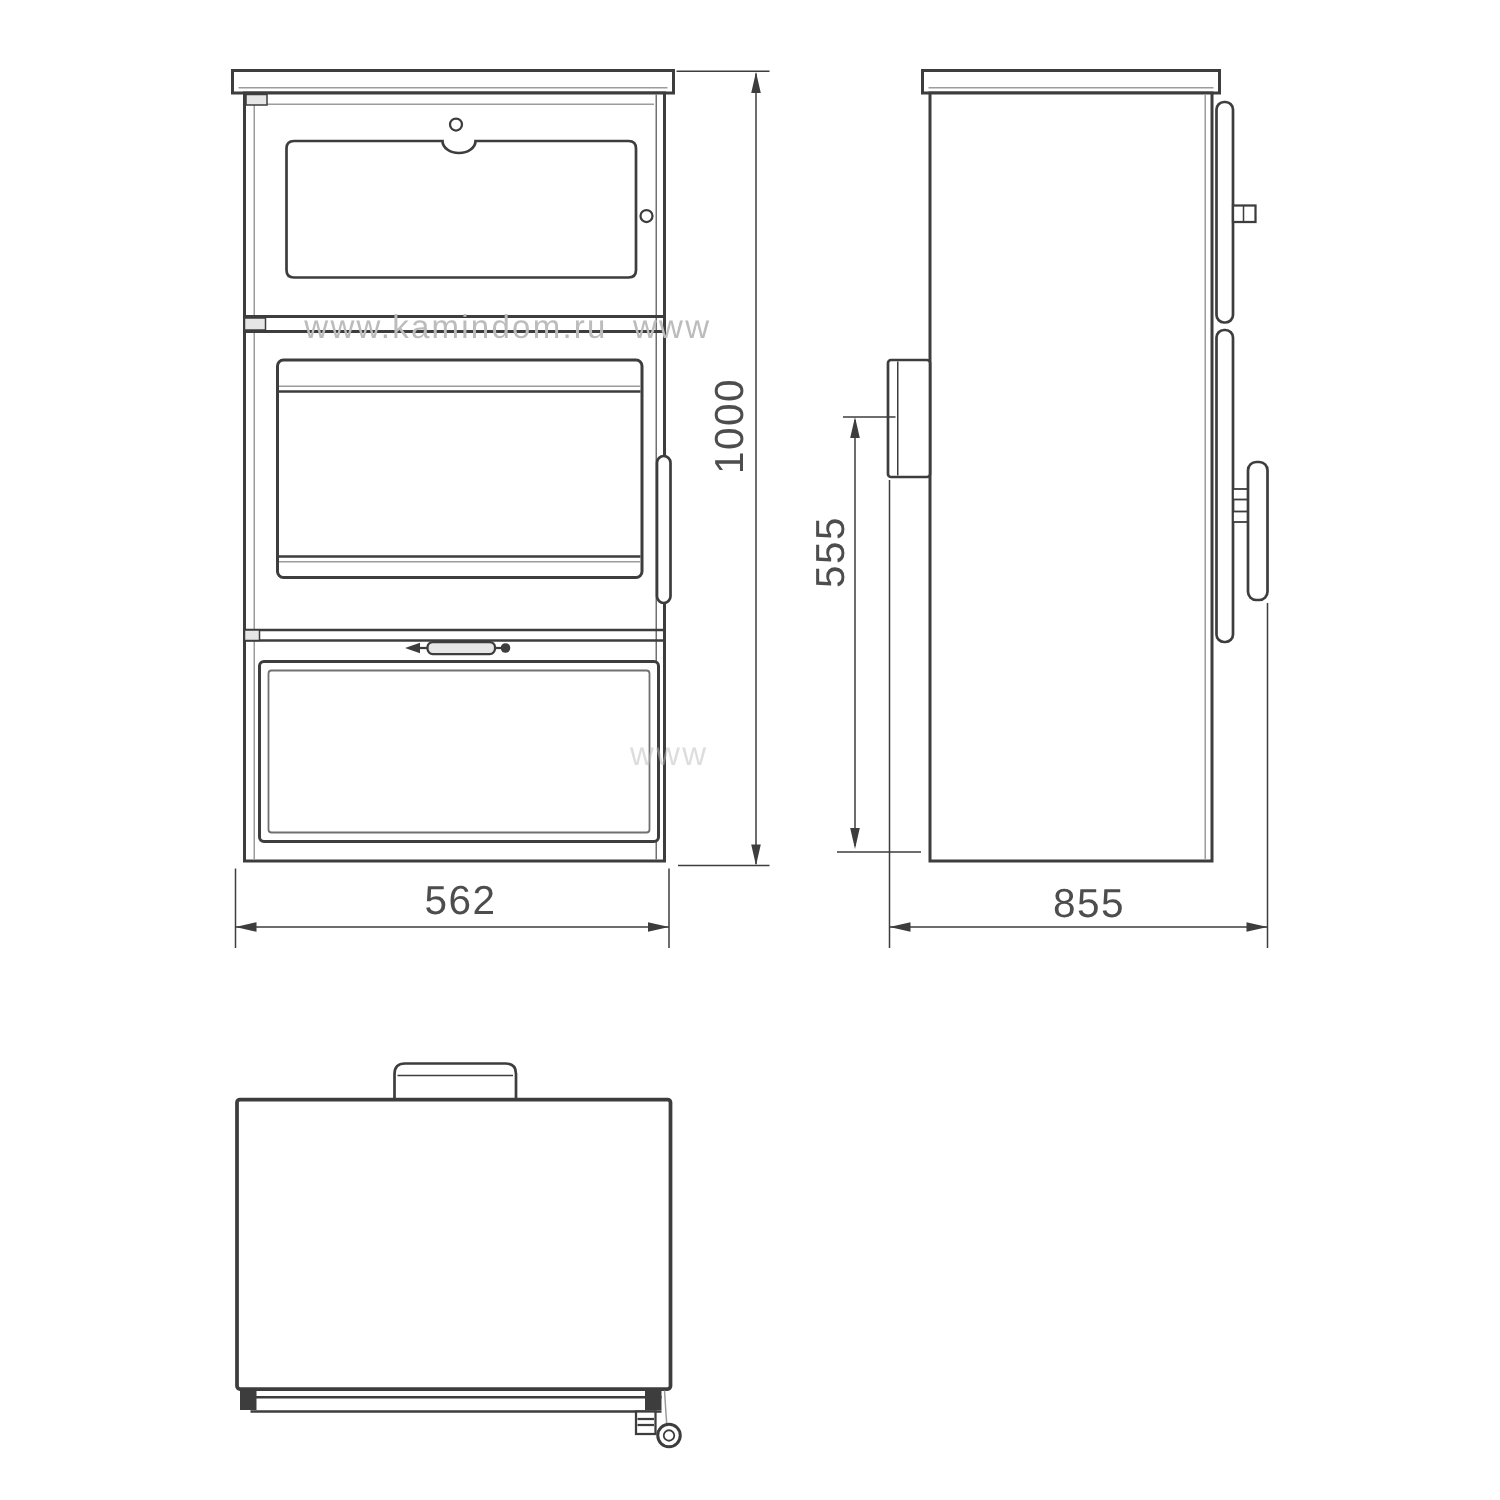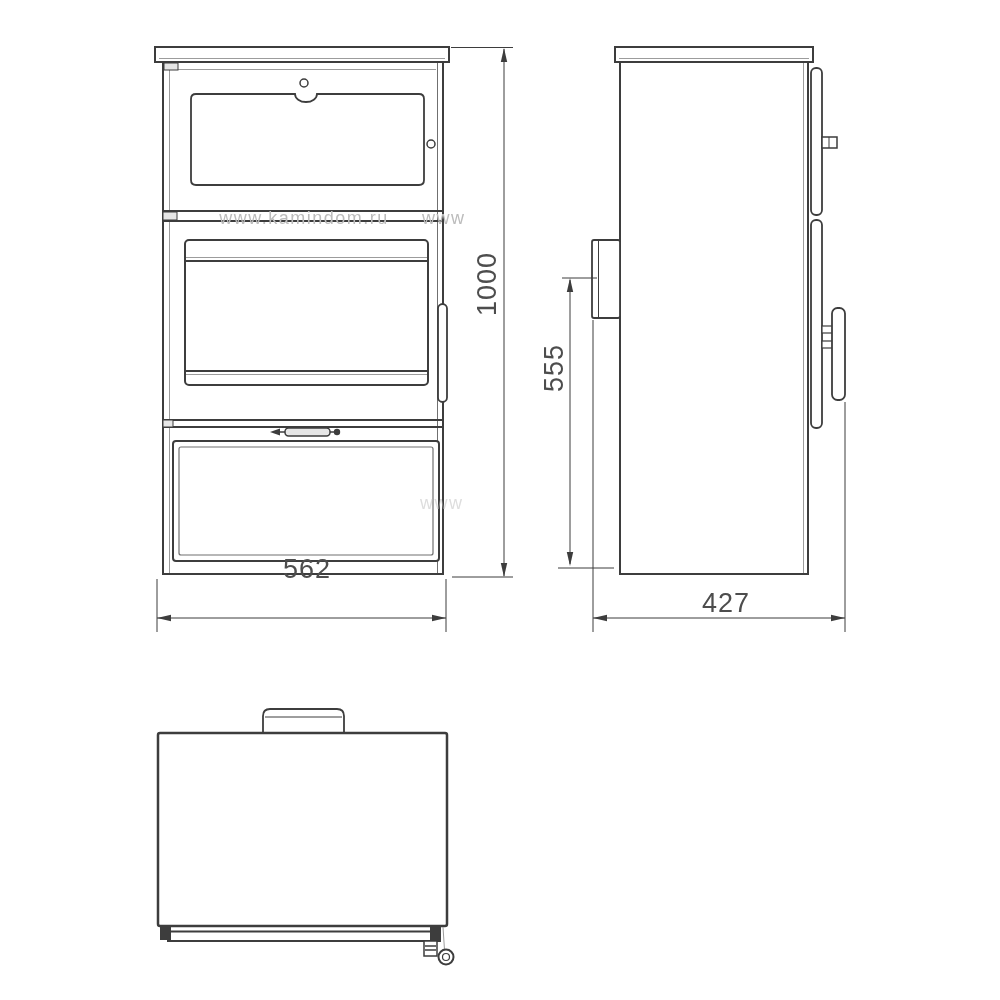--- a/index.html
+++ b/index.html
@@ -27,21 +27,21 @@
   .fw{fill:#ffffff}
   .fg{fill:#e6e6e6}
   .fill{fill:var(--line);stroke:none}
   .dim{
     position:absolute;transform:translate(-50%,-50%);
     color:var(--dimtext);font-size:27px;letter-spacing:1px;white-space:nowrap;
   }
   .dim.rot{transform:translate(-50%,-50%) rotate(-90deg);}
   .wm{
     position:absolute;transform:translate(-50%,-50%);
-    color:var(--wm);font-size:18px;letter-spacing:1.5px;white-space:nowrap;
+    color:var(--wm);font-size:22px;letter-spacing:1.5px;white-space:nowrap;
   }
   .wm.left{transform:translate(0,-50%);text-align:right;}
   .wm.faint{opacity:.5;}
 </style>
 </head>
 <body>
 
 <div id="canvas">
 
   <svg width="1000" height="1000" viewBox="0 0 1000 1000">
@@ -137,20 +137,20 @@
 
       <line x1="593" y1="320" x2="593" y2="632" class="s1"></line>
       <line x1="845" y1="402" x2="845" y2="632" class="s1"></line>
       <line x1="593" y1="618" x2="845" y2="618" class="s1"></line>
       <polygon points="593,618 607,614.8 607,621.2" class="fill"></polygon>
       <polygon points="845,618 831,614.8 831,621.2" class="fill"></polygon>
     </g>
   </svg>
 
   <div class="dim rot" style="left:487px;top:284px;">1000</div>
-  <div class="dim" style="left:307px;top:569px;">562</div>
-  <div class="dim" style="left:726px;top:603px;">427</div>
+  <div class="dim" style="left:307px;top:601px;">562</div>
+  <div class="dim" style="left:726px;top:603px;">855</div>
   <div class="dim rot" style="left:554px;top:368px;">555</div>
 
   <div class="wm" style="left:304px;top:218px;">www.kamindom.ru</div>
   <div class="wm left" style="left:422px;top:218px;">www</div>
   <div class="wm left faint" style="left:420px;top:503px;">www</div>
 </div>
 
 </body></html>

